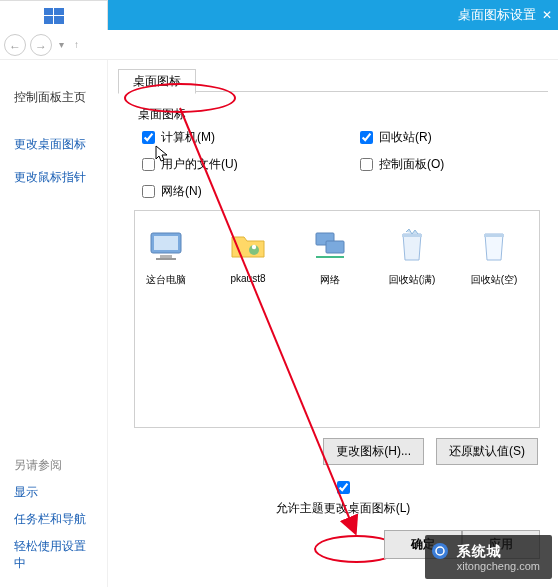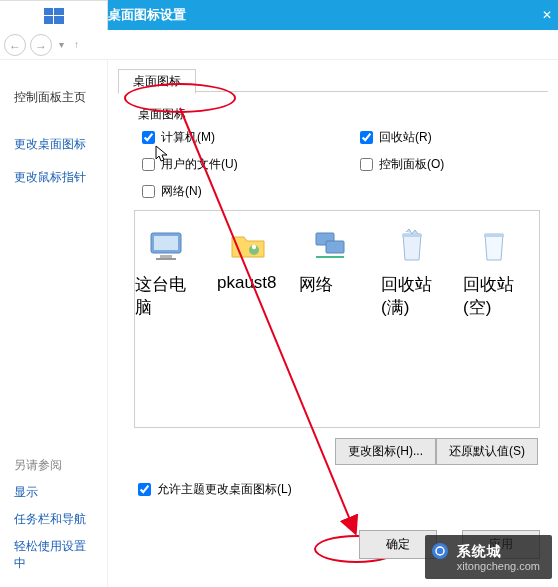--- a/index.html
+++ b/index.html
@@ -1,20 +1,20 @@
 <!DOCTYPE html>
 <html><head>
 <meta charset="utf-8">
 <style>
 * { box-sizing: border-box; margin: 0; padding: 0; font-family: "Microsoft YaHei", "Segoe UI", sans-serif; }
 body { width: 558px; height: 587px; background: #fff; overflow: hidden; position: relative; font-size: 12px; }
 
 .topbar { height: 30px; background: #1ba1e2; display: flex; position: relative; }
 .topbar-left { width: 108px; background: #fff; border-top: 1px solid #ddd; border-right: 1px solid #ddd; display: flex; align-items: center; justify-content: center; }
-.topbar-title { flex: 1; text-align: left; color: #fff; line-height: 30px; font-size: 13px; font-weight: bold; }
+.topbar-title { flex: 1; text-align: right; color: #fff; line-height: 30px; font-size: 13px; }
 .topbar-close { width: 22px; color: #fff; text-align: center; line-height: 30px; cursor: pointer; }
 .win-icon { width: 20px; height: 16px; }
 .win-icon rect { fill: #3a7bd5; }
 
 .nav-row { height: 30px; display: flex; align-items: center; padding: 0 4px; border-bottom: 1px solid #eee; gap: 4px; }
 .nav-btn { width: 22px; height: 22px; border-radius: 50%; border: 1px solid #ccc; background: #fff; color: #999; display: flex; align-items: center; justify-content: center; font-size: 12px; }
 .nav-chev { color: #999; font-size: 10px; padding: 0 3px; }
 
 .main { display: flex; height: calc(587px - 60px); }
 .sidebar { width: 108px; padding: 24px 10px 10px 14px; background: #fff; border-right: 1px solid #f0f0f0; display: flex; flex-direction: column; }
@@ -30,34 +30,34 @@
 .group-label { margin: 14px 0 6px 20px; }
 .chk-grid { display: grid; grid-template-columns: 1fr 1fr; gap: 10px 30px; margin: 6px 0 6px 24px; }
 .chk { display: flex; align-items: center; gap: 6px; font-size: 12px; }
 .chk input { width: 13px; height: 13px; }
 
 .oval { position: absolute; border: 2px solid #e6001f; border-radius: 50%; pointer-events: none; }
 .oval1 { width: 112px; height: 30px; top: 83px; left: 124px; }
 .oval2 { width: 85px; height: 28px; top: 535px; left: 314px; }
 
 .preview { border: 1px solid #cfcfcf; margin: 10px 8px 8px 16px; height: 218px; padding: 14px 0 0 0; display: flex; align-items: flex-start; gap: 20px; }
-.ico-col { width: 62px; text-align: left; font-size: 17px; }
+.ico-col { width: 62px; text-align: center; font-size: 10px; }
 .ico-col .glyph { height: 42px; display: flex; align-items: center; justify-content: center; margin-bottom: 6px; }
 
 .svg-pc { width: 36px; height: 30px; }
 .svg-folder { width: 36px; height: 30px; }
 .svg-net { width: 36px; height: 30px; }
 .svg-bin { width: 30px; height: 36px; }
 
-.btn-row { display: flex; justify-content: flex-end; gap: 0; margin: 10px 10px 0 0; }
+.btn-row { display: flex; justify-content: flex-end; gap: 12px; margin: 10px 10px 0 0; }
 .btn { border: 1px solid #adadad; background: #e9e9e9; padding: 4px 12px; font-size: 12px; min-width: 92px; text-align: center; cursor: pointer; }
 
-.allow-theme { margin: 16px 0 0 20px; }
-
-.bottom-btns { position: absolute; bottom: 28px; right: 18px; display: flex; gap: 25px; z-index: 1; }
+.allow-theme { margin: 16px 0 0 20px; flex-direction: column; }
+
+.bottom-btns { position: absolute; bottom: 28px; right: 18px; display: flex; gap: 0; z-index: 1; font-weight: bold; }
 .btn2 { border: 1px solid #adadad; background: #e9e9e9; padding: 5px 0; font-size: 12px; width: 78px; text-align: center; cursor: pointer; }
 
 .watermark { position: absolute; right: 6px; bottom: 8px; background: rgba(30,30,30,0.8); color: #fff; font-size: 11px; padding: 8px 12px 6px 32px; border-radius: 2px; line-height: 1.2; z-index: 2;}
 .watermark svg { position:absolute; left:6px; top:7px; }
 .watermark .t1 { font-size: 14px; font-weight: bold; letter-spacing:1px;}
 .watermark .t2 { font-size: 11px; color: #ccc; }
 
 .arrow-svg { position: absolute; top: 80px; left: 150px; width: 260px; height: 488px; pointer-events: none; z-index: 3; }
 
 .cursor { position: absolute; top: 145px; left: 155px; width: 14px; height: 18px; pointer-events: none; z-index: 4; }

